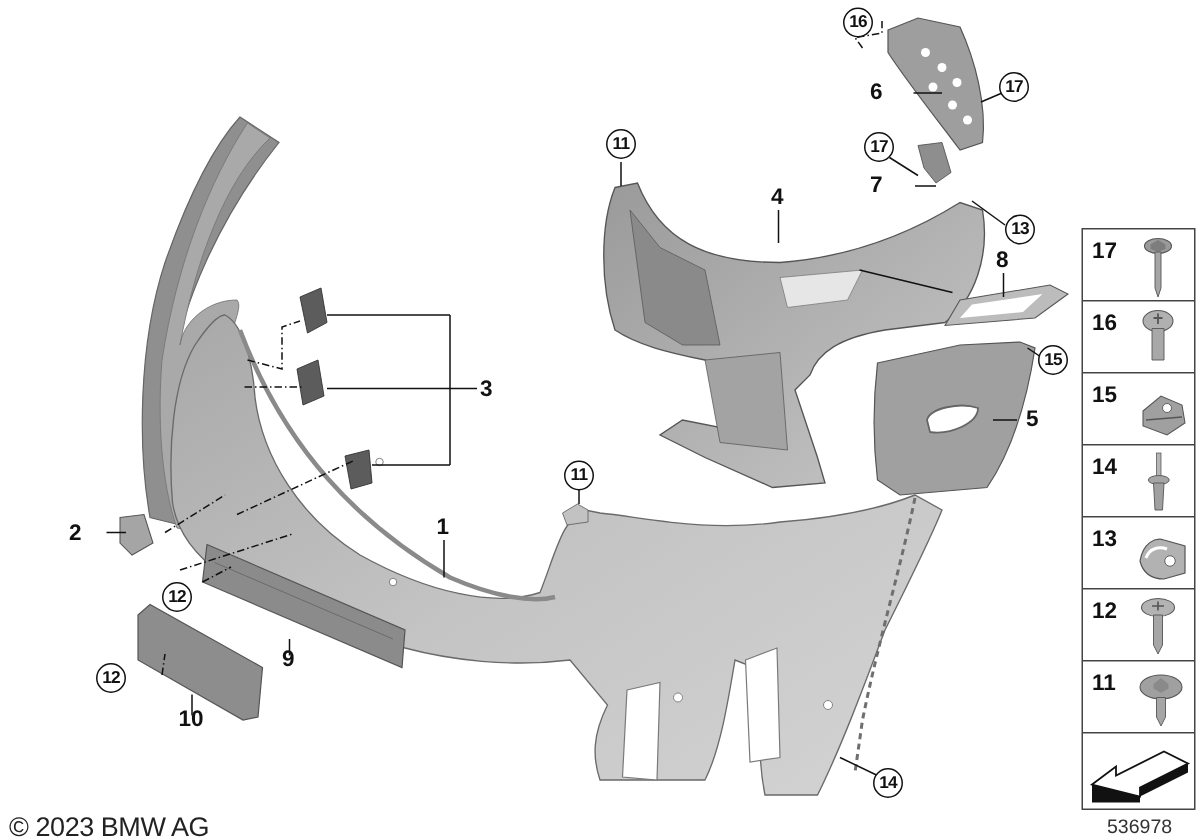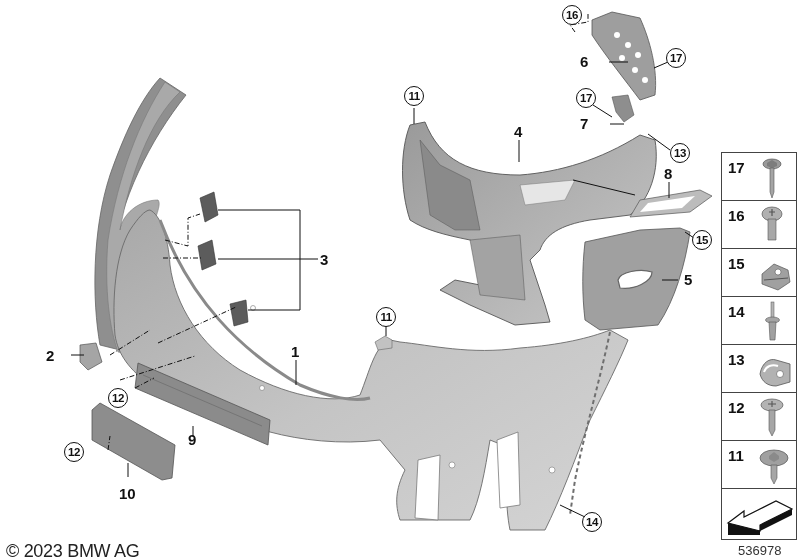--- a/index.html
+++ b/index.html
@@ -143,21 +143,21 @@
 
 <div class="num" style="left:291px;top:344px;">1</div>
 <div class="num" style="left:46px;top:348px;">2</div>
 <div class="num" style="left:320px;top:252px;">3</div>
 <div class="num" style="left:514px;top:124px;">4</div>
 <div class="num" style="left:684px;top:272px;">5</div>
 <div class="num" style="left:580px;top:54px;">6</div>
 <div class="num" style="left:580px;top:116px;">7</div>
 <div class="num" style="left:664px;top:166px;">8</div>
 <div class="num" style="left:188px;top:432px;">9</div>
-<div class="num" style="left:119px;top:486px;">10</div>
+<div class="num" style="left:119px;top:472px;">10</div>
 
 
 <div class="circ" style="left:404px;top:86px;">11</div>
 <div class="circ" style="left:376px;top:307px;">11</div>
 <div class="circ" style="left:108px;top:388px;">12</div>
 <div class="circ" style="left:64px;top:442px;">12</div>
 <div class="circ" style="left:670px;top:143px;">13</div>
 <div class="circ" style="left:582px;top:512px;">14</div>
 <div class="circ" style="left:692px;top:230px;">15</div>
 <div class="circ" style="left:562px;top:5px;">16</div>

